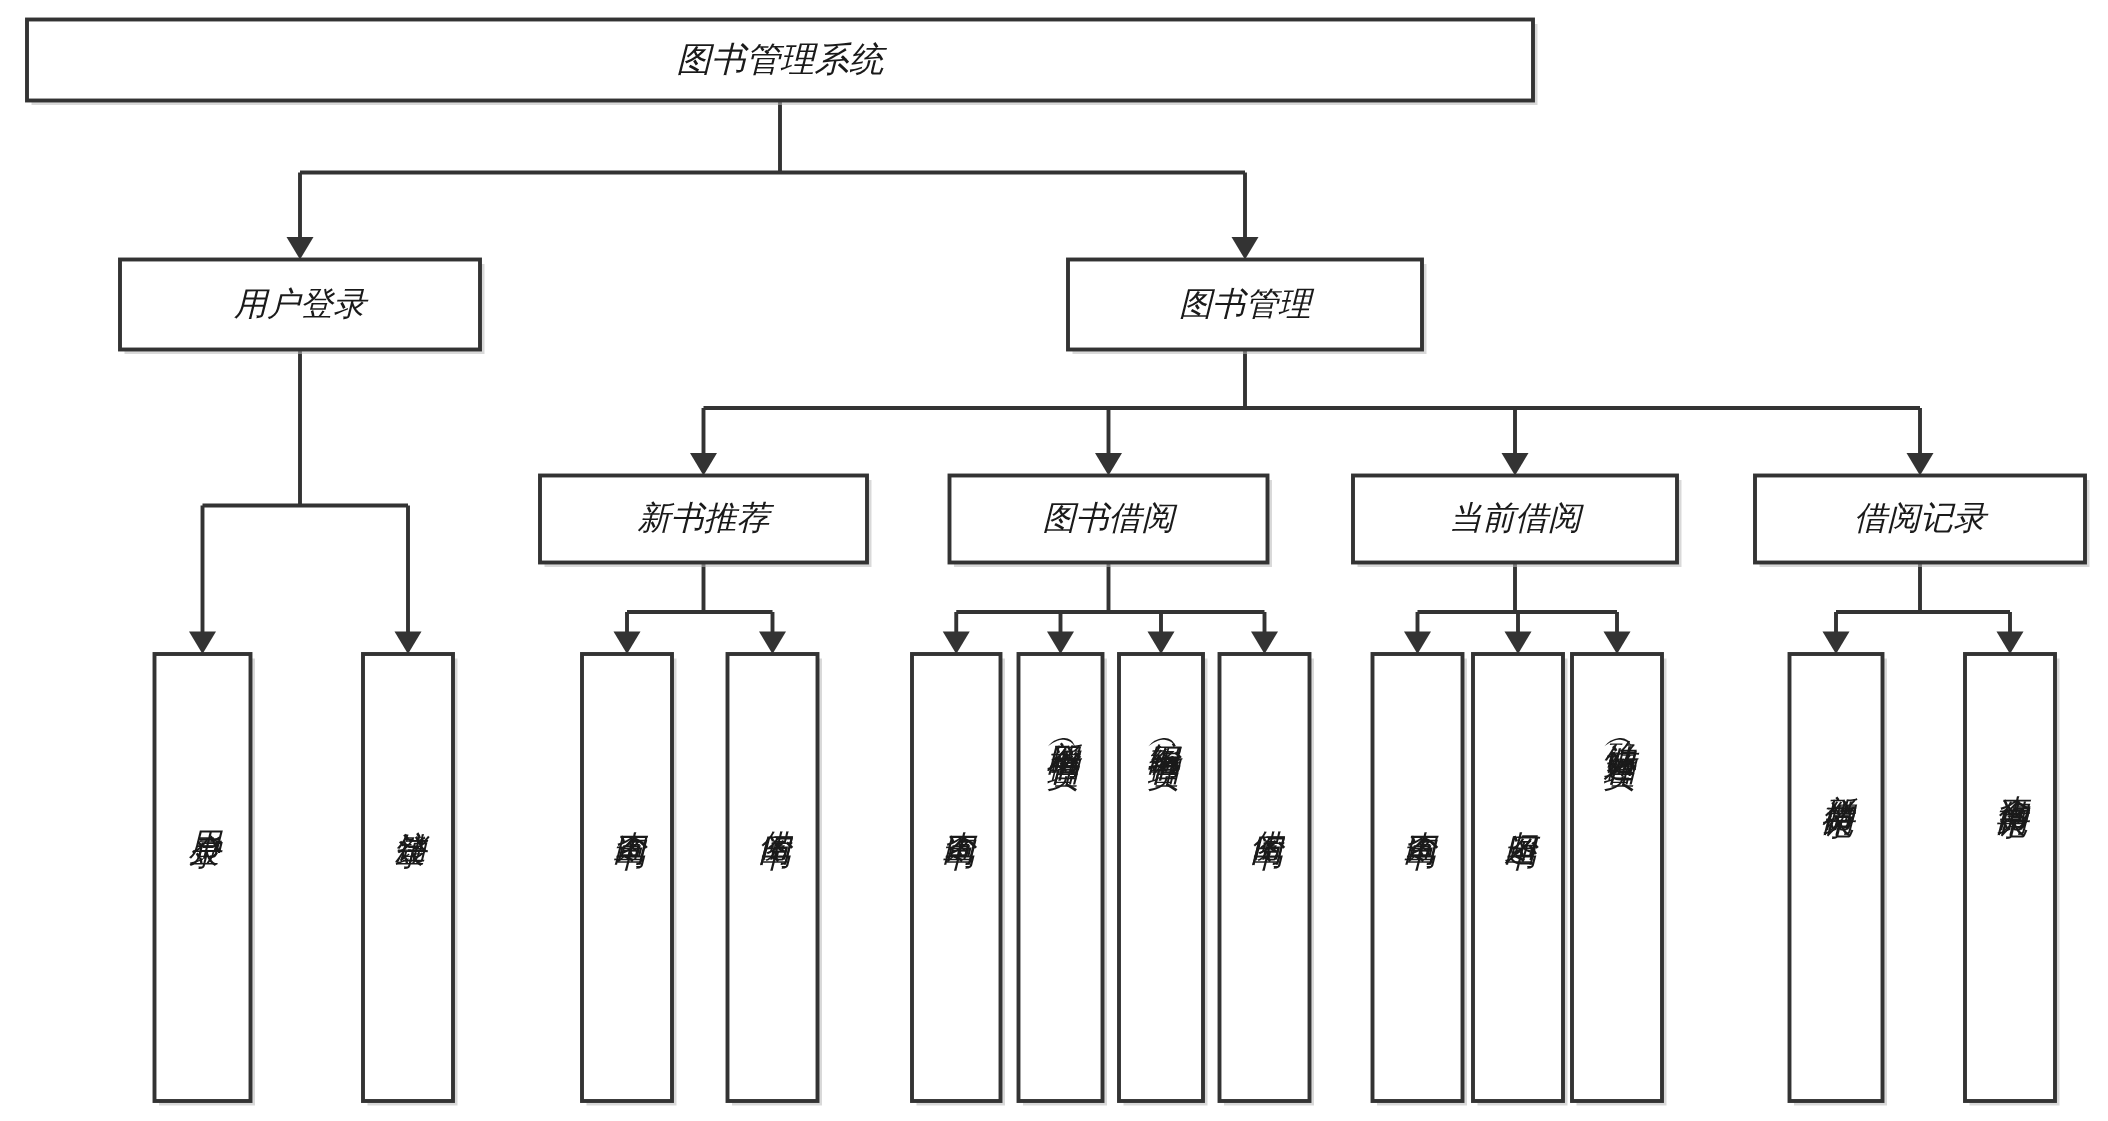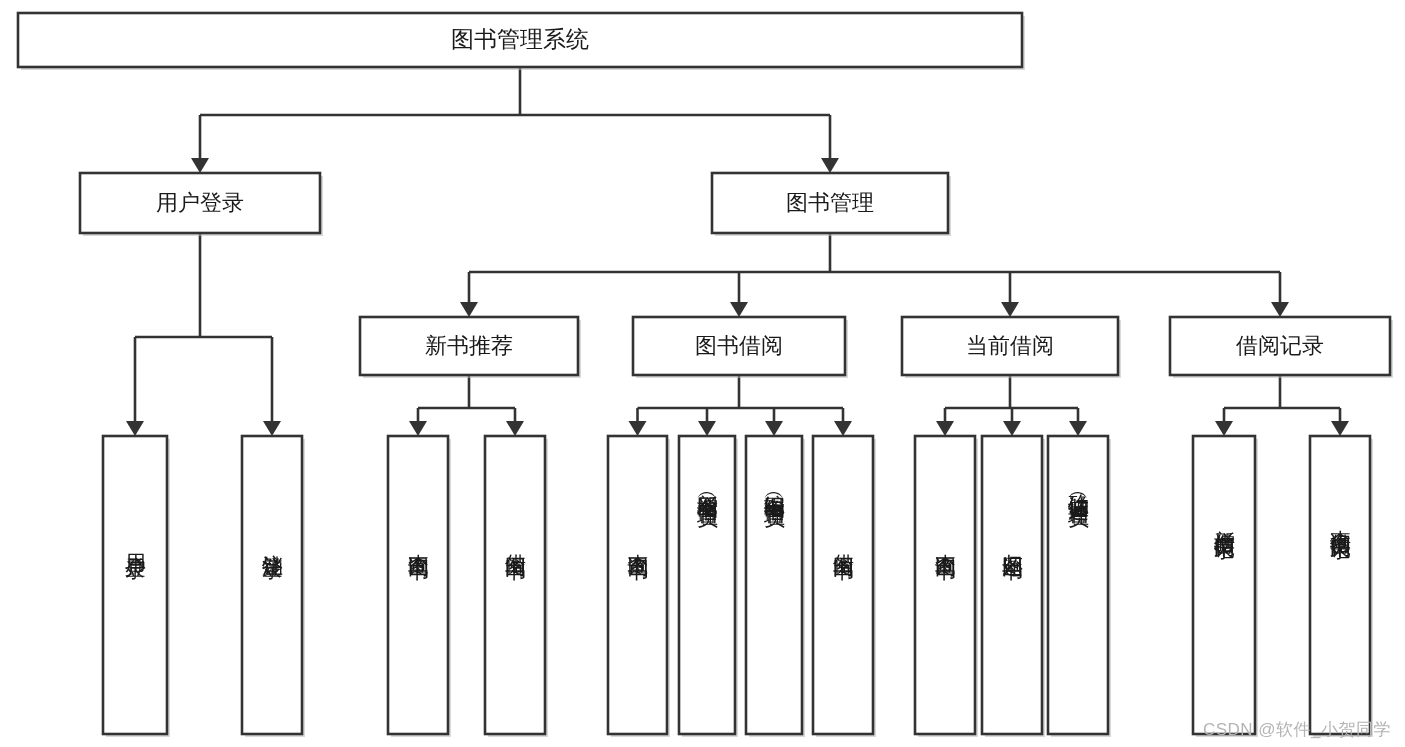--- a/index.html
+++ b/index.html
@@ -10,20 +10,21 @@
   }
   body {
     font-family: "Liberation Sans", "DejaVu Sans", sans-serif;
   }
   #diagram-root {
     position: relative;
     width: 1405px;
     height: 747px;
     overflow: hidden;
     background: #ffffff;
+    font-style: italic;
   }
   svg.diagram-canvas {
     position: absolute;
     left: 0;
     top: 0;
     width: 1405px;
     height: 747px;
     display: block;
   }
   .node-box {
@@ -236,15 +237,14 @@
         <span class="vert-label" style="margin-top: 41px;">确认归还（管理员）</span>
       </div>
       <div class="vert-label-wrap" style="left: 1193px; top: 436px; width: 62px; height: 298px;">
         <span class="vert-label" style="margin-top: 77px;">新增借阅记录</span>
       </div>
       <div class="vert-label-wrap" style="left: 1310px; top: 436px; width: 60px; height: 298px;">
         <span class="vert-label" style="margin-top: 77px;">查询借阅记录</span>
       </div>
     </div>
 
-  <div class="watermark">CSDN @软件_小贺同学</div>
 
 </div>
 
 </body></html>

